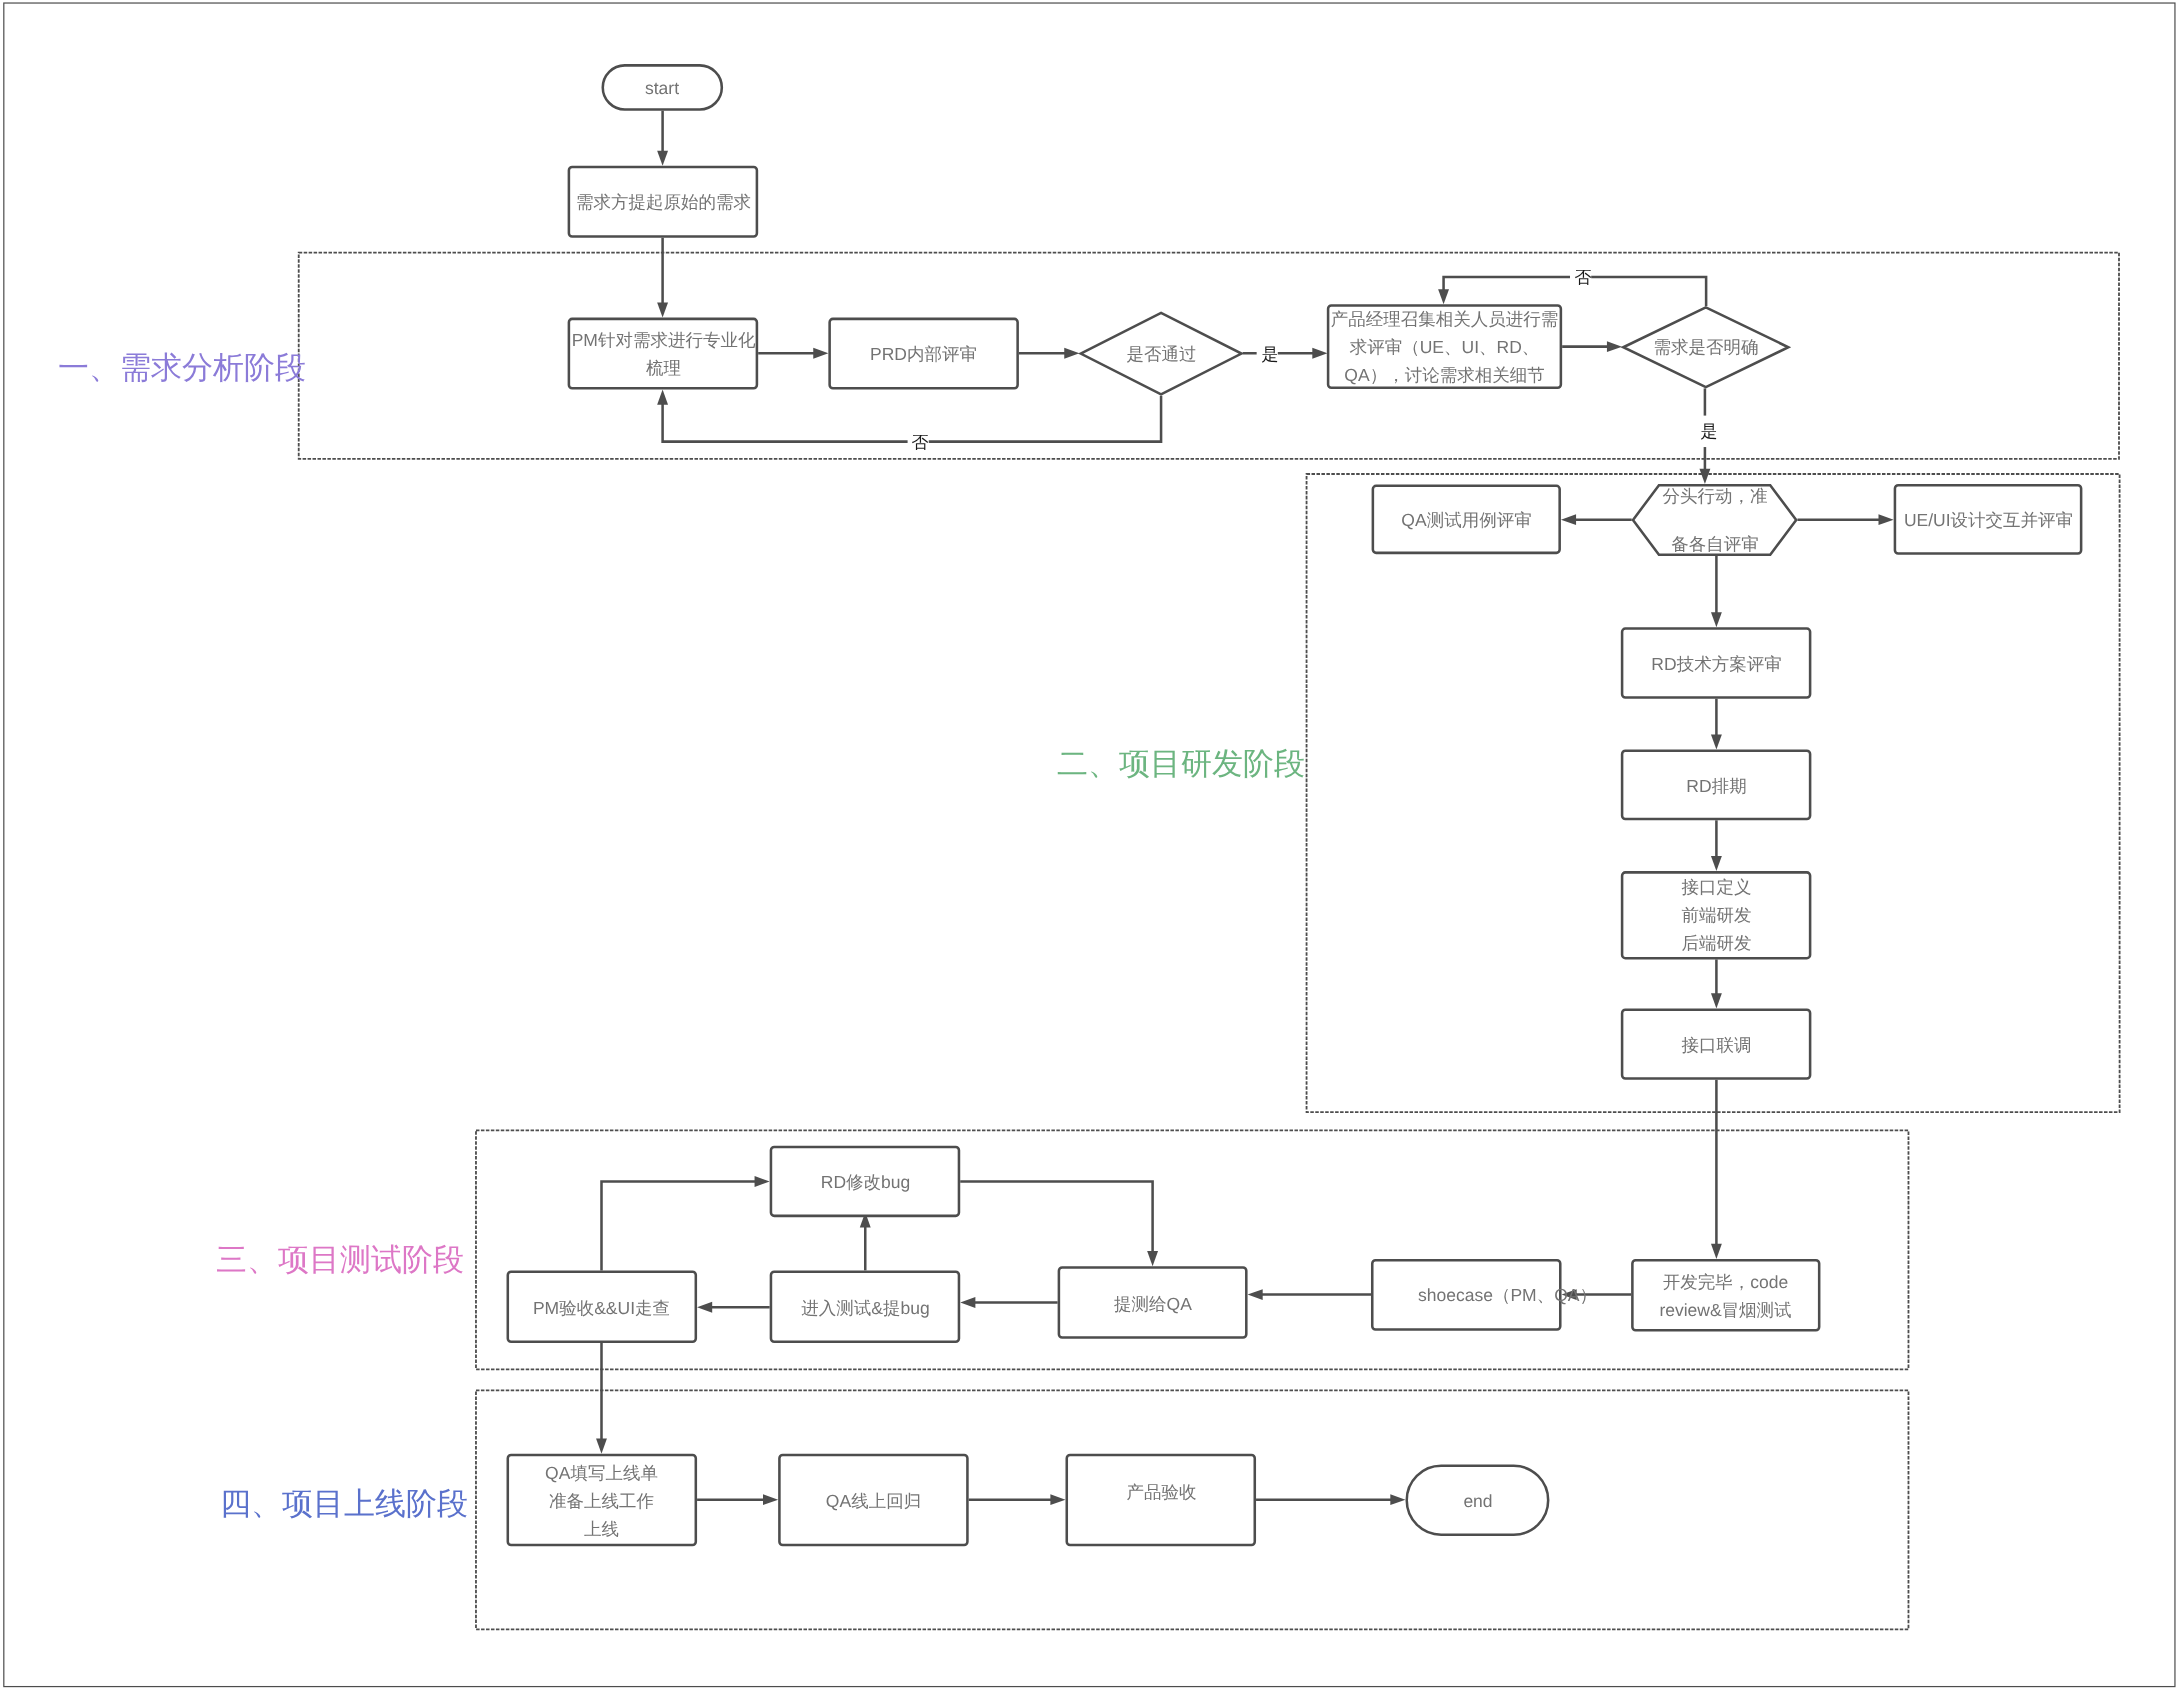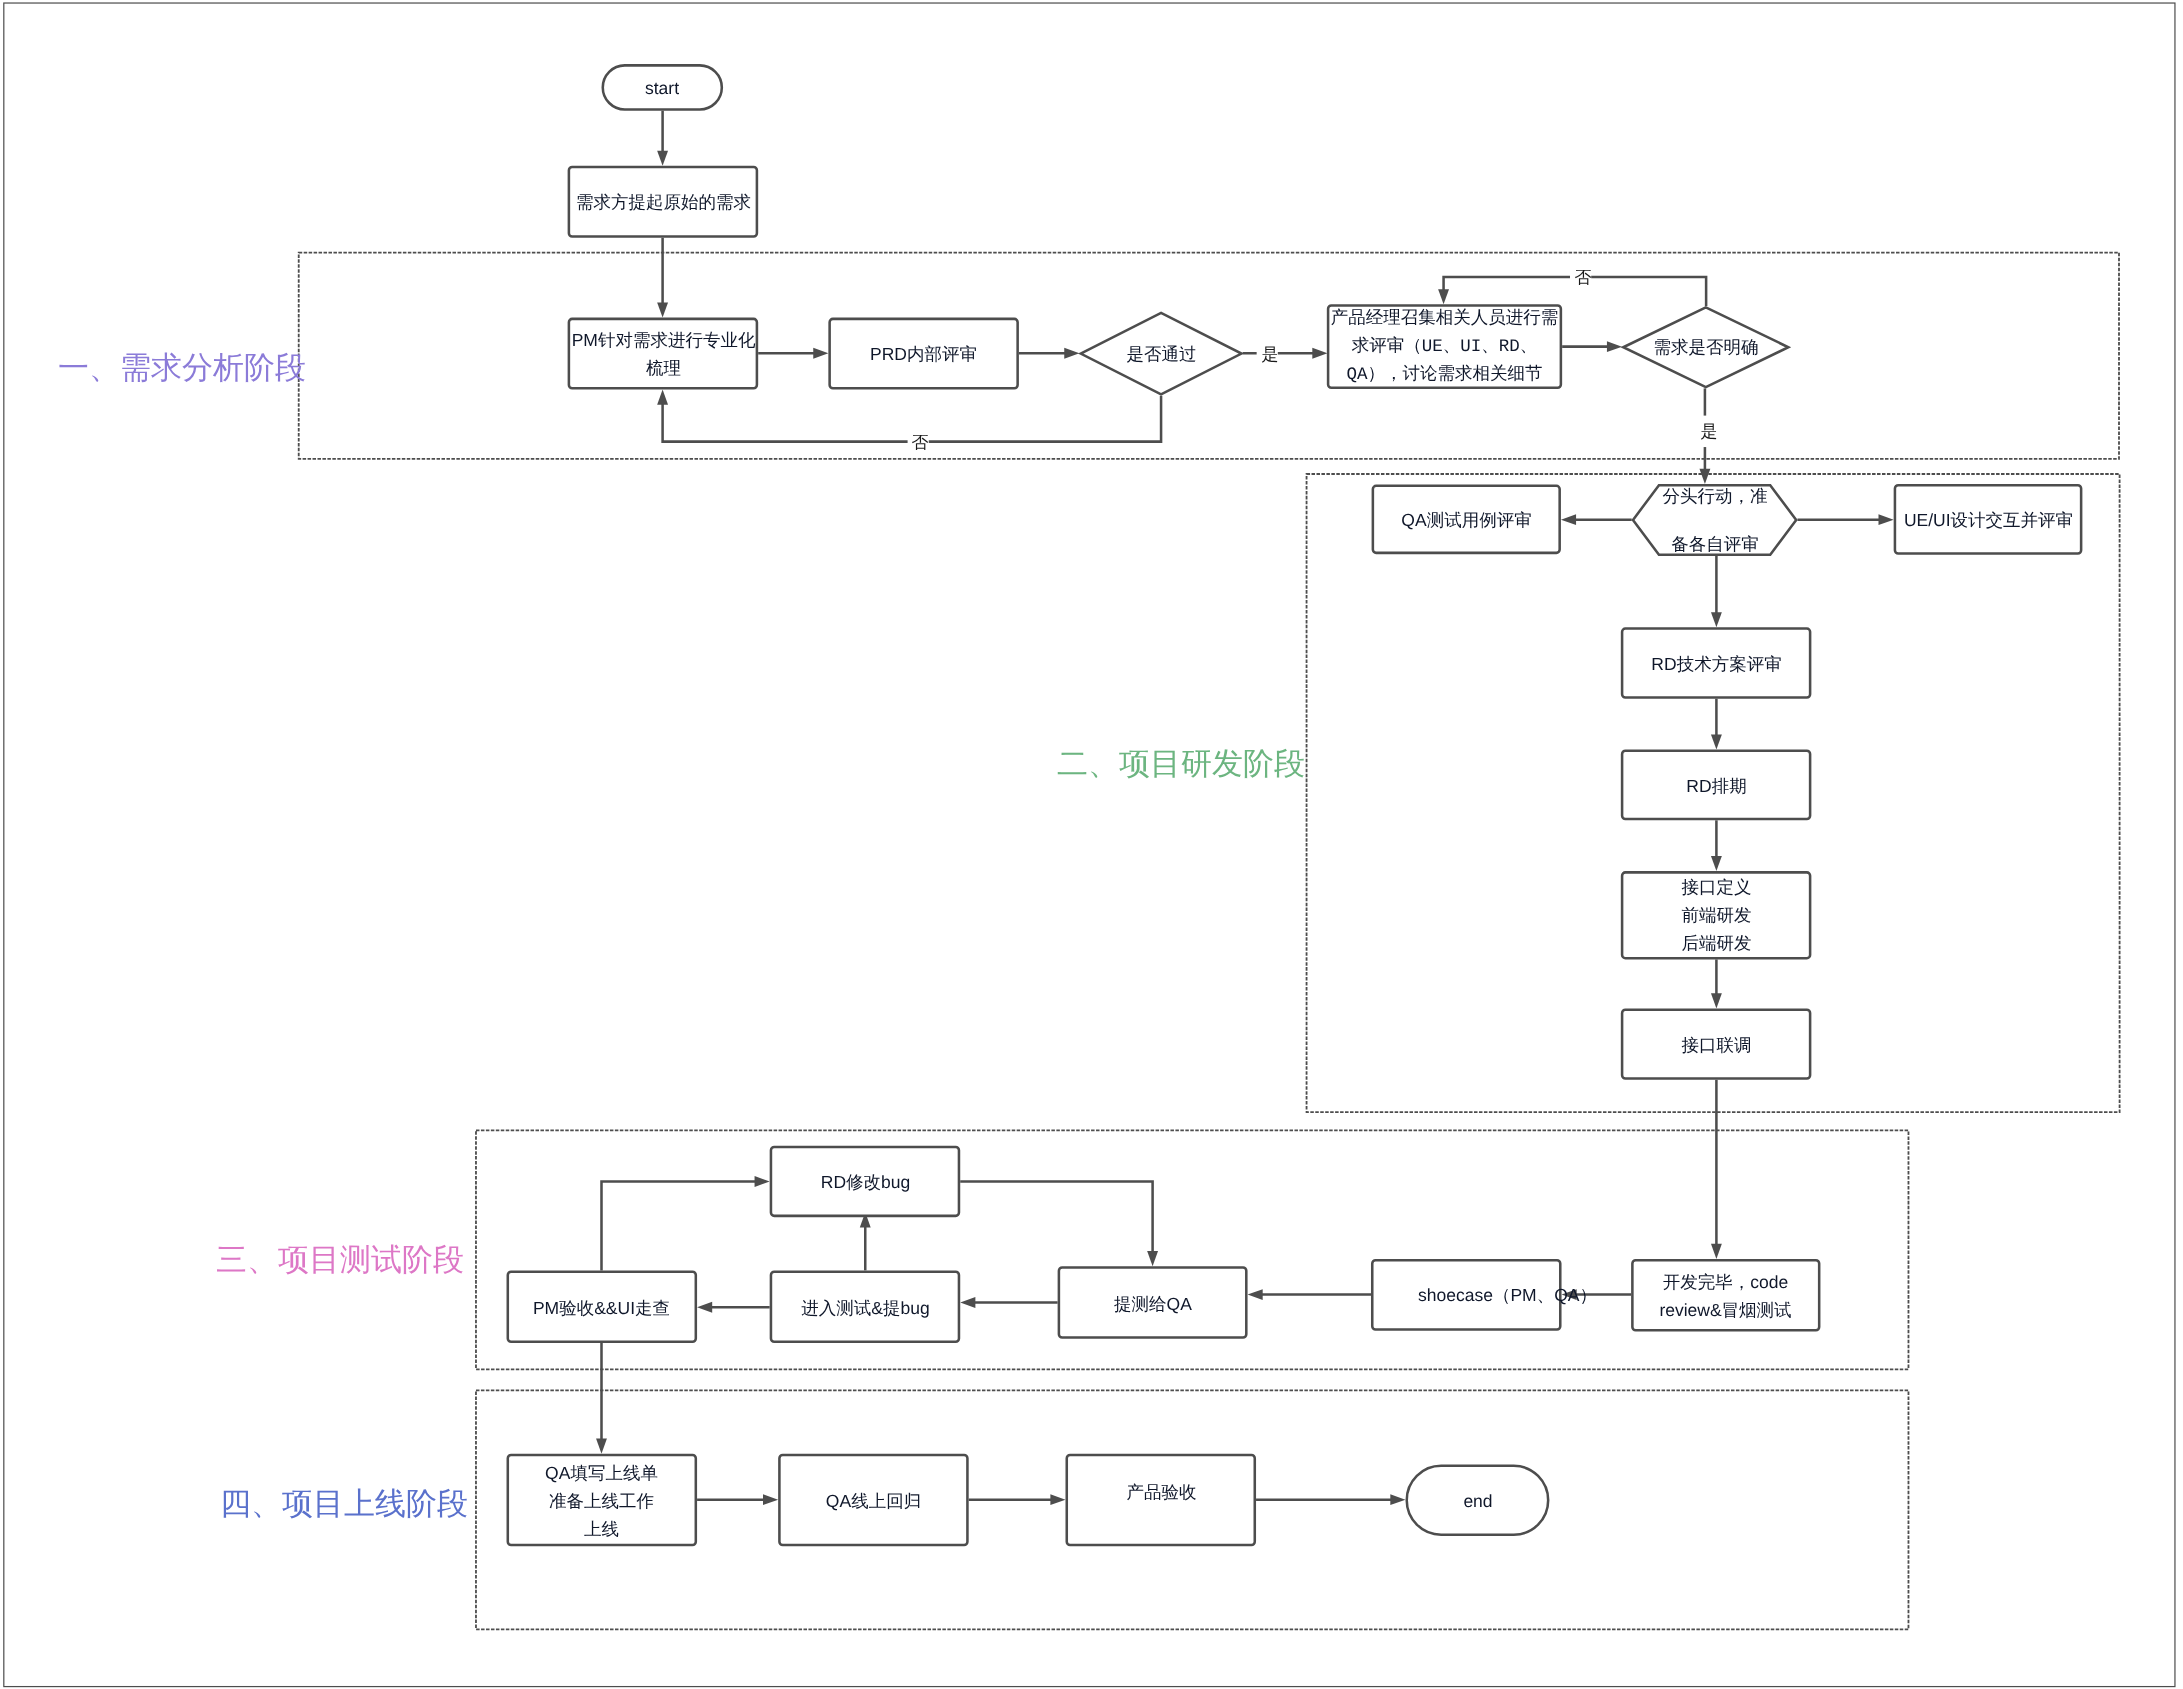--- a/index.html
+++ b/index.html
@@ -5,21 +5,21 @@
 <style>
   html,body{margin:0;padding:0;background:#fff;}
   body{font-family:"Liberation Sans",sans-serif;
        -webkit-font-smoothing:antialiased;text-rendering:geometricPrecision;}
   #page{position:relative;width:2183px;height:1689px;background:#fff;overflow:hidden;}
   #shapes{position:absolute;left:0;top:0;width:2183px;height:1689px;}
   .phase-label{position:absolute;font-size:31px;font-weight:400;line-height:30px;
        white-space:nowrap;letter-spacing:0;}
   .node-text{position:absolute;display:flex;flex-direction:column;
        align-items:center;justify-content:center;
-       font-size:17.5px;line-height:28px;color:#0f172a;text-align:center;white-space:nowrap;}
+       font-size:17.5px;line-height:28px;color:#737373;text-align:center;white-space:nowrap;}
   .edge-label{position:absolute;font-size:17px;line-height:17px;color:#1a1a1a;
        transform:translate(-50%,-50%);white-space:nowrap;}
 </style>
 </head>
 <body>
 
 <div id="page">
   <svg id="shapes" viewBox="0 0 3608 2792" xmlns="http://www.w3.org/2000/svg">
       <rect x="6" y="5" width="3589" height="2783" fill="none" stroke="#4d4d4d" stroke-width="2"></rect>
       <rect x="493.5" y="417.5" width="3009" height="341" fill="none" stroke="#4d4d4d" stroke-width="3" stroke-dasharray="5.8 2.4"></rect>
@@ -173,21 +173,21 @@
       <div class="node-text" style="left: 568px; top: 318px; width: 191px; height: 72px;">
         <div>PM针对需求进行专业化</div>
         <div>梳理</div>
       </div>
       <div class="node-text" style="left: 828px; top: 318px; width: 191px; height: 72px;">
         <div>PRD内部评审</div>
       </div>
       <div class="node-text" style="left: 1080px; top: 312px; width: 163px; height: 84px;">
         <div>是否通过</div>
       </div>
-      <div class="node-text" style="left: 1327px; top: 304px; width: 235px; height: 85px; font-family: Liberation Mono, monospace;">
+      <div class="node-text" style="left: 1327px; top: 304px; width: 235px; height: 85px;">
         <div>产品经理召集相关人员进行需</div>
         <div>求评审（UE、UI、RD、</div>
         <div>QA），讨论需求相关细节</div>
       </div>
       <div class="node-text" style="left: 1622px; top: 306px; width: 168px; height: 82px;">
         <div>需求是否明确</div>
       </div>
       <div class="node-text" style="left: 1372px; top: 485px; width: 189px; height: 70px;">
         <div>QA测试用例评审</div>
       </div>

